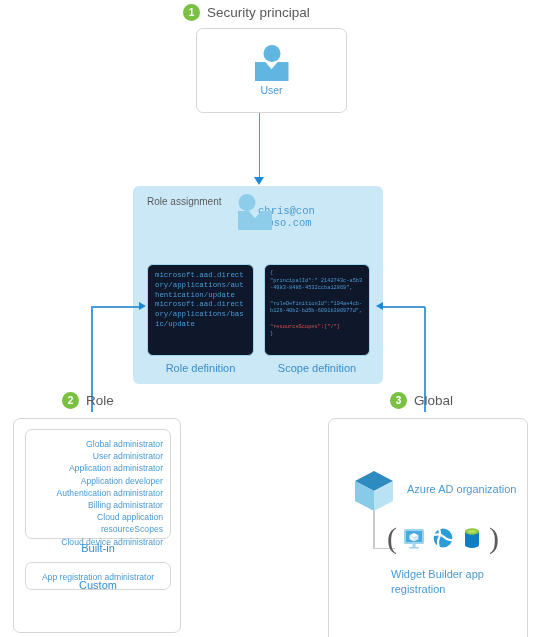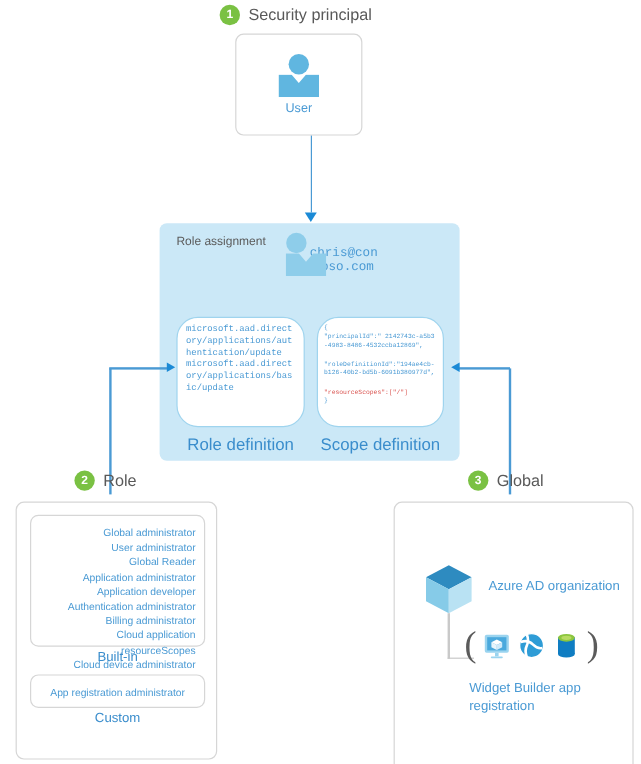--- a/index.html
+++ b/index.html
@@ -34,21 +34,21 @@
   
   .card {
     background: #ffffff;
     border: 1px solid #d6d6d6;
     border-radius: 7px;
     box-sizing: border-box;
   }
 
   
   #principal-card {
-    left: 196px; top: 28px; width: 106px; height: 85px;
+    left: 196px; top: 28px; width: 151px; height: 85px;
   }
   .person {
     position: relative;
     width: 34px; height: 36px;
   }
   .person .head {
     position: absolute; left: 50%; top: 0;
     transform: translateX(-50%);
     width: 17px; height: 17px; border-radius: 50%;
     background: #60b6e0;
@@ -105,23 +105,23 @@
   }
   .caption-upn {
     font-size: 10.5px; color: #4a9ad4;
     text-align: center; line-height: 1.2; margin-top: 2px;
     word-break: break-all;
   }
 
   
   .def-box {
     position: absolute;
-    background: #ffffff;
+    background: #0f172a;
     border: 1px solid #9fd4ee;
-    border-radius: 18px;
+    border-radius: 6px;
     box-sizing: border-box;
     overflow: hidden;
   }
   #role-definition-box { left: 14px; top: 78px; width: 107px; height: 92px; }
   #scope-definition-box { left: 131px; top: 78px; width: 106px; height: 92px; }
   .mono {
     font-family: "Liberation Mono", "DejaVu Sans Mono", monospace;
     color: #4a9ad4;
   }
   #role-def-text {
@@ -132,21 +132,21 @@
   }
   #scope-def-text {
     padding: 5px 4px 0 5px;
     font-size: 5.3px; line-height: 1.45;
     white-space: pre-wrap;
     word-break: break-all;
   }
   .json-hl { color: #d9534f; }
   .def-caption {
     position: absolute;
-    font-size: 14px; color: #3a8dcc; text-align: center;
+    font-size: 11px; color: #3a8dcc; text-align: center;
   }
   #role-def-caption  { left: 14px;  top: 176px; width: 107px; }
   #scope-def-caption { left: 131px; top: 176px; width: 106px; }
 
   
   #role-outer-card { left: 13px; top: 418px; width: 168px; height: 215px; }
   #builtin-box {
     position: absolute; left: 11px; top: 10px; width: 146px; height: 110px; text-align: right;
   }
   #builtin-list {
@@ -158,21 +158,21 @@
     font-size: 11px; color: #3a8dcc;
   }
   #builtin-caption { left: 11px; top: 123px; width: 146px; }
   #custom-box {
     position: absolute; left: 11px; top: 143px; width: 146px; height: 28px;
   }
   #custom-role-label {
     font-size: 8.6px; color: #4a9ad4;
     text-align: center; line-height: 28px;
   }
-  #custom-caption { left: 11px; top: 174px; width: 146px; }
+  #custom-caption { left: 11px; top: 160px; width: 146px; }
 
   
   #scope-outer-card { left: 328px; top: 418px; width: 200px; height: 227px; }
   #cube-icon { position: absolute; left: 24px; top: 50px; }
   #org-label {
     position: absolute; left: 78px; top: 64px;
     font-size: 11px; color: #4a9ad4;
   }
   #scope-elbow-v {
     position: absolute; left: 44px; top: 92px;
@@ -258,21 +258,20 @@
 <div class="abs step-row" style="left:62px; top:392px;">
   <div class="badge">2</div>
   <div class="step-title">Role</div>
 </div>
 
 <div class="abs card" id="role-outer-card">
   <div class="card" id="builtin-box">
     <div id="builtin-list">
       <div>Global administrator</div>
       <div>User administrator</div>
-      <div>Global Reader</div>
       <div>Application administrator</div>
       <div>Application developer</div>
       <div>Authentication administrator</div>
       <div>Billing administrator</div>
       <div>Cloud application resourceScopes</div>
       <div>Cloud device administrator</div>
     </div>
   </div>
   <div class="sub-caption" id="builtin-caption">Built-in</div>
 

